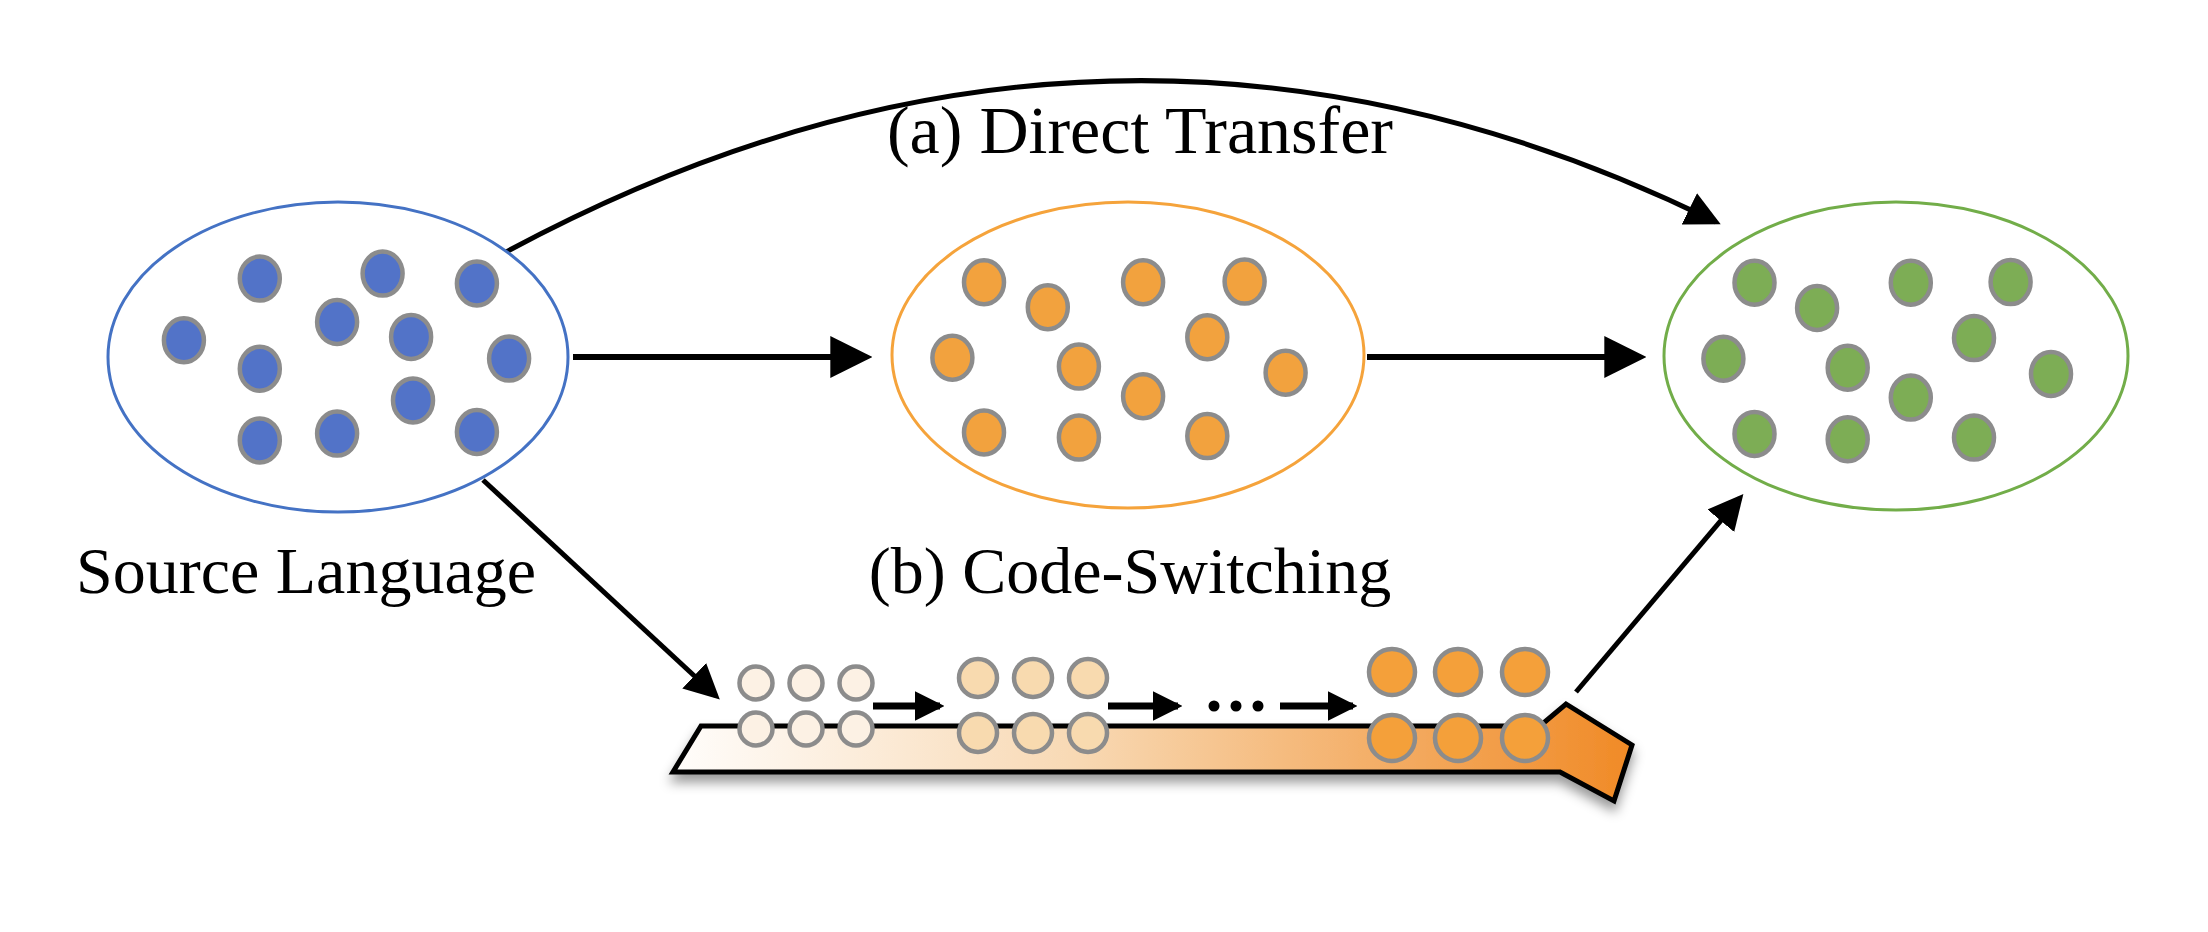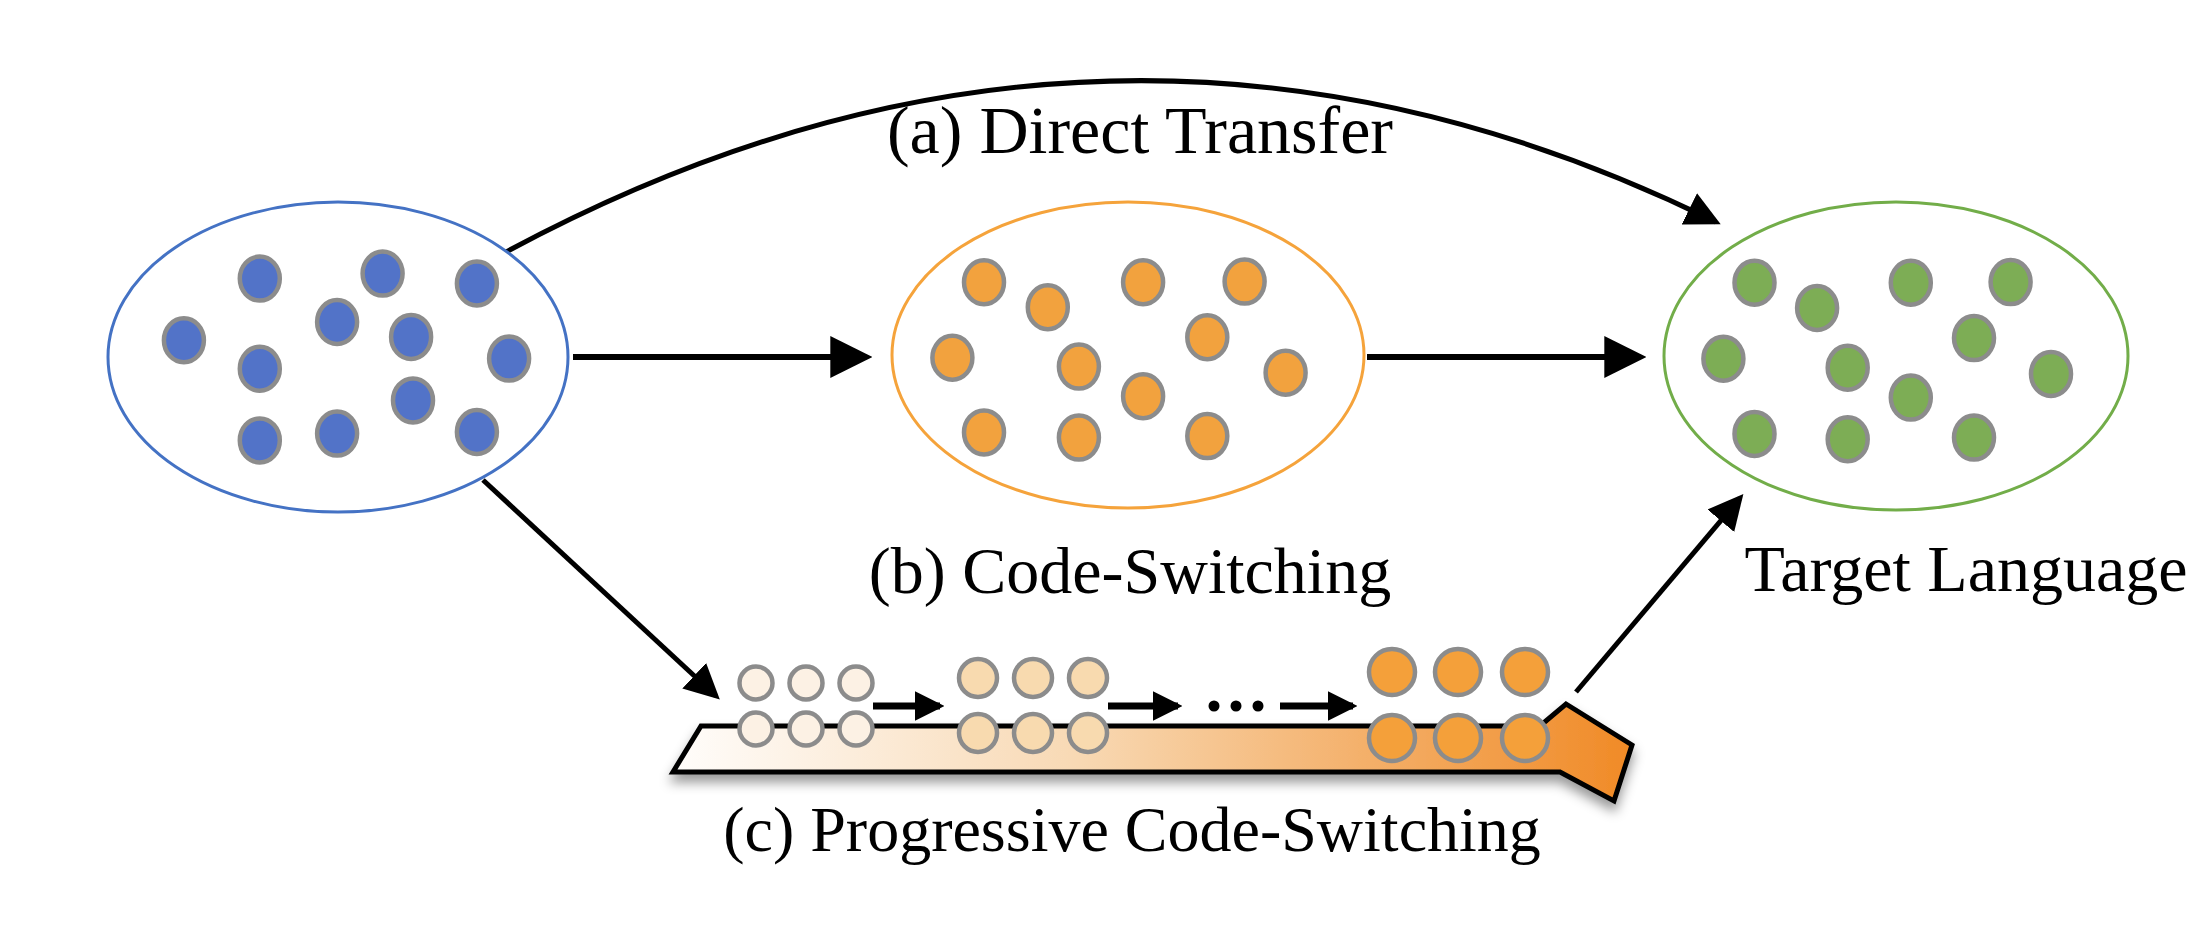--- a/index.html
+++ b/index.html
@@ -134,16 +134,15 @@
     <line x1="1252" y1="706" x2="1325" y2="706" stroke="#000" stroke-width="7" marker-end="url(#ahs)"></line>
 
     <g>
       <circle cx="1186" cy="706" r="5.5" fill="#000"></circle>
       <circle cx="1208" cy="706" r="5.5" fill="#000"></circle>
       <circle cx="1230" cy="706" r="5.5" fill="#000"></circle>
     </g>
   </svg>
 
   <div class="diagram-label lbl-a">(a) Direct Transfer</div>
+  <div class="diagram-label lbl-source">Source Language</div>
   <div class="diagram-label lbl-b">(b) Code-Switching</div>
-  <div class="diagram-label lbl-target">Target Language</div>
-  <div class="diagram-label lbl-c">(c) Progressive Code-Switching</div>
 </div>
 
 </body></html>

